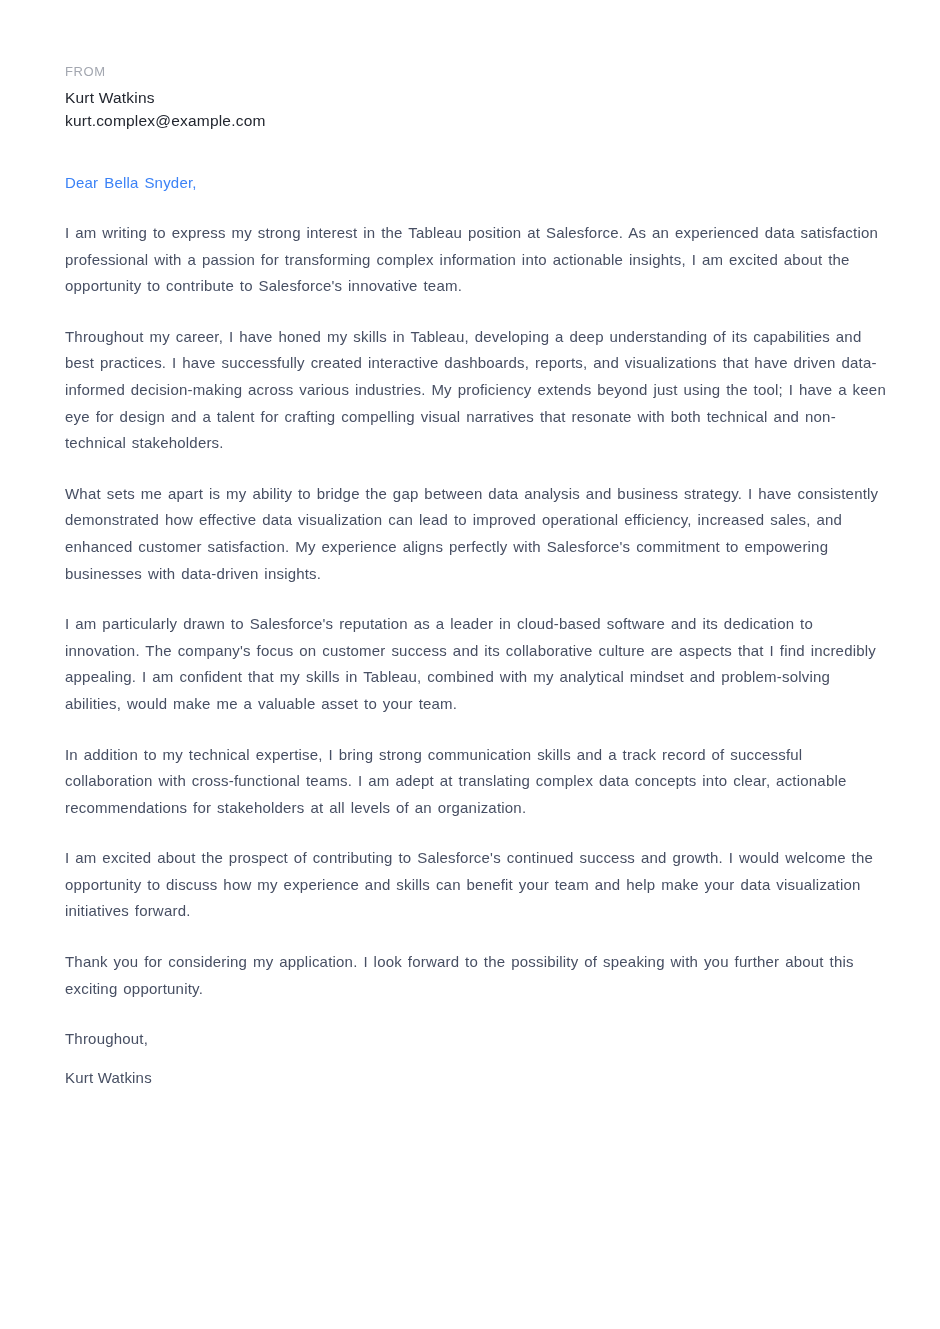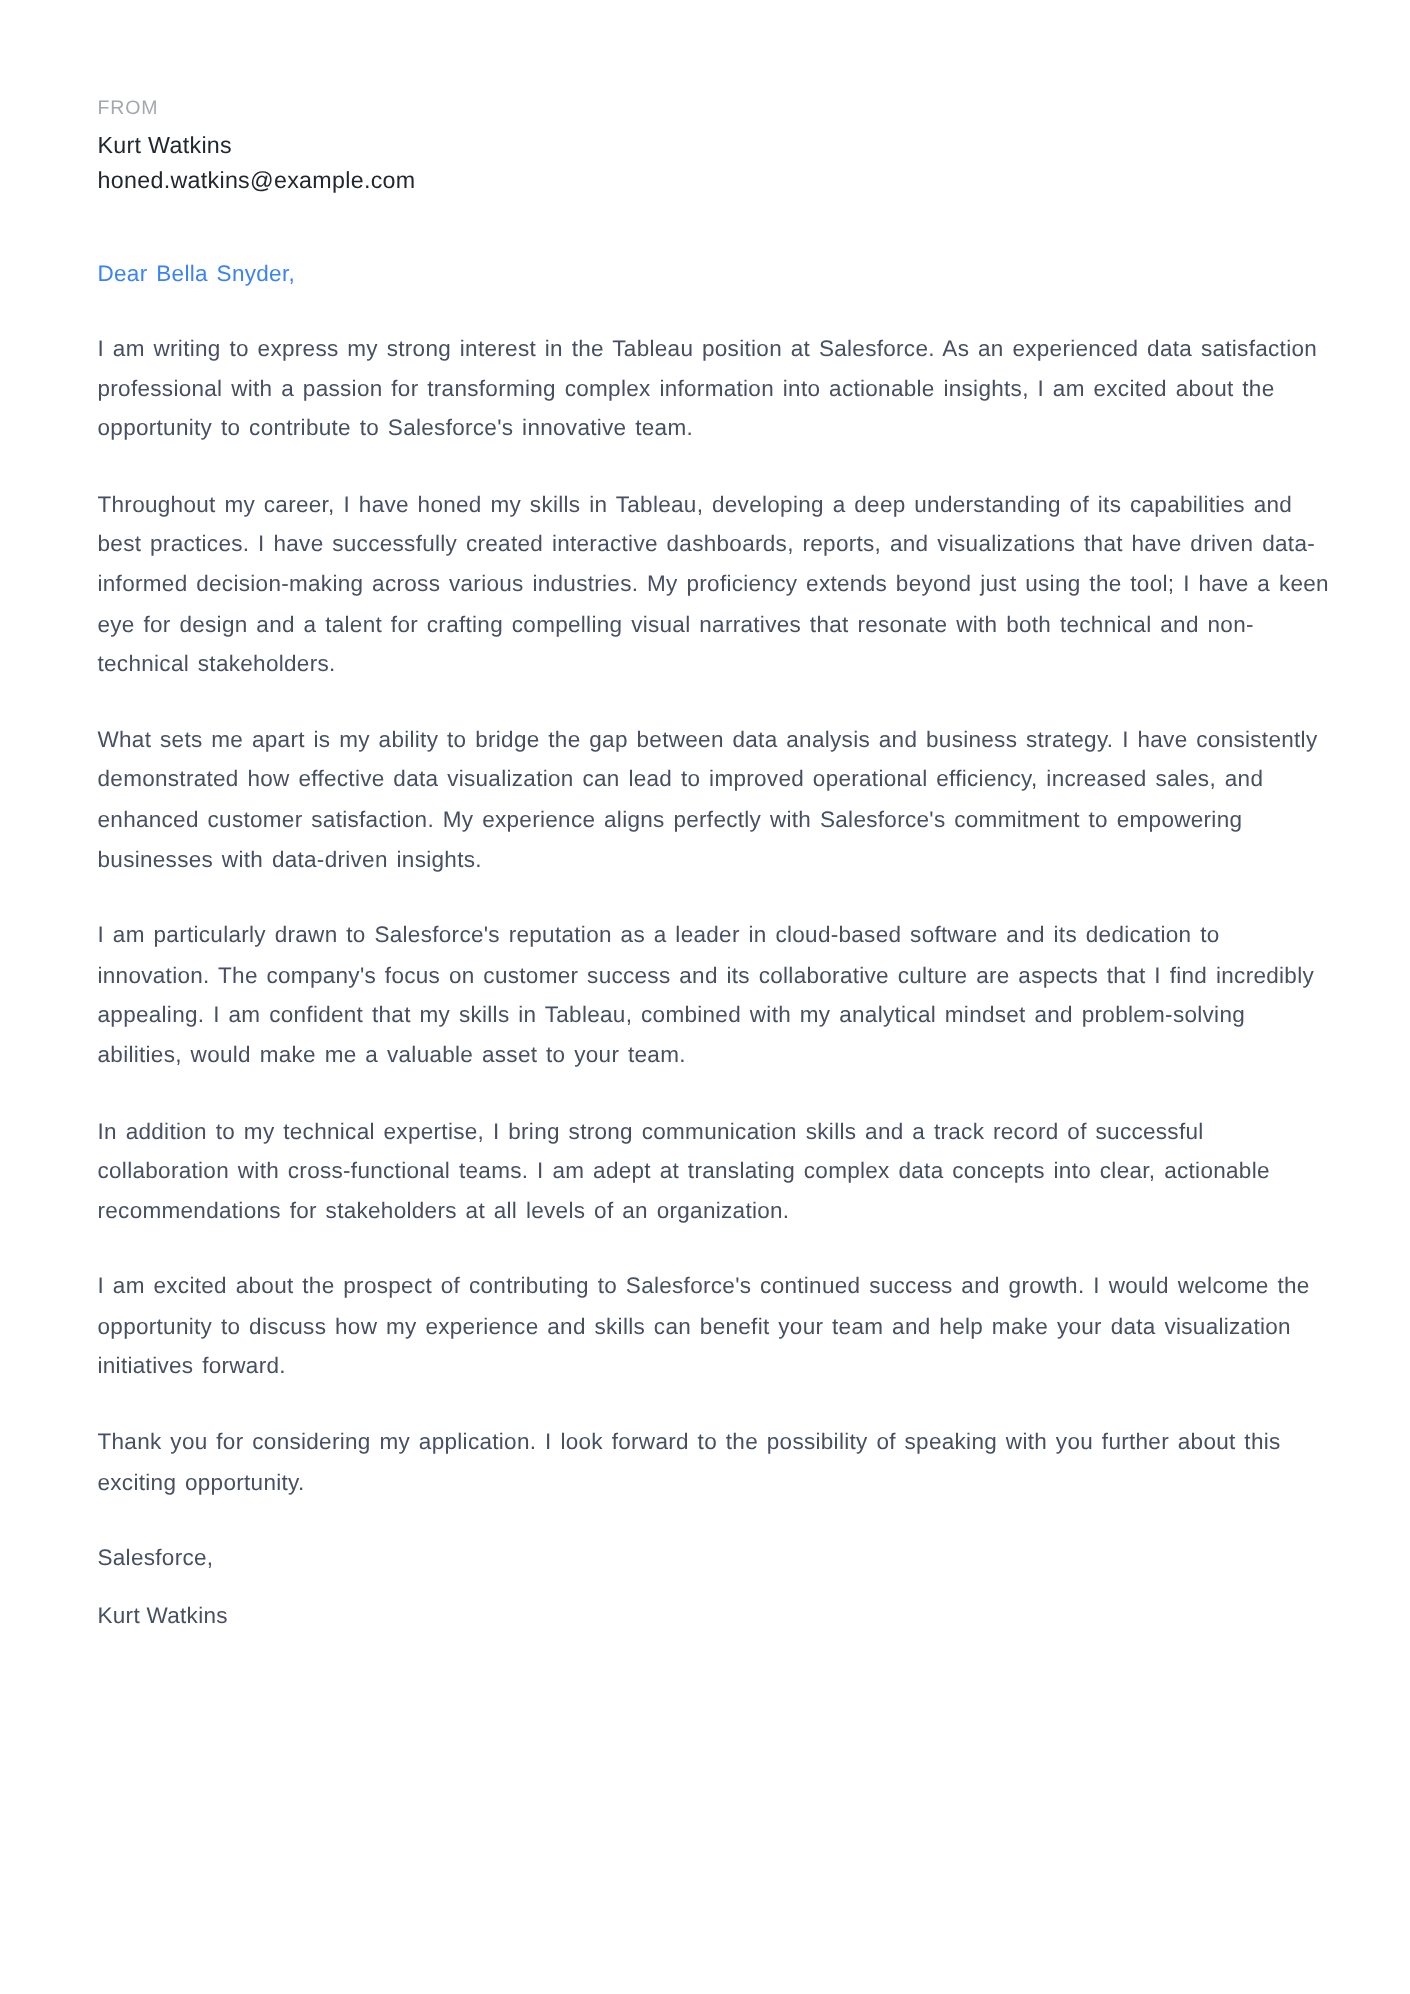--- a/index.html
+++ b/index.html
@@ -64,30 +64,30 @@
   }
 </style>
 </head>
 <body>
 
 <div class="page">
 
   <div class="contact-block">
     <div class="section-label">FROM</div>
     <div class="contact-line">Kurt Watkins</div>
-    <div class="contact-line">honed.watkins@example.com</div>
+    <div class="contact-line">kurt.complex@example.com</div>
   </div>
 
 
   <div class="greeting">Dear Bella Snyder,</div>
 
   <p class="body-paragraph">I am writing to express my strong interest in the Tableau position at Salesforce. As an experienced data satisfaction professional with a passion for transforming complex information into actionable insights, I am excited about the opportunity to contribute to Salesforce's innovative team.</p>
   <p class="body-paragraph">Throughout my career, I have honed my skills in Tableau, developing a deep understanding of its capabilities and best practices. I have successfully created interactive dashboards, reports, and visualizations that have driven data-informed decision-making across various industries. My proficiency extends beyond just using the tool; I have a keen eye for design and a talent for crafting compelling visual narratives that resonate with both technical and non-technical stakeholders.</p>
   <p class="body-paragraph">What sets me apart is my ability to bridge the gap between data analysis and business strategy. I have consistently demonstrated how effective data visualization can lead to improved operational efficiency, increased sales, and enhanced customer satisfaction. My experience aligns perfectly with Salesforce's commitment to empowering businesses with data-driven insights.</p>
   <p class="body-paragraph">I am particularly drawn to Salesforce's reputation as a leader in cloud-based software and its dedication to innovation. The company's focus on customer success and its collaborative culture are aspects that I find incredibly appealing. I am confident that my skills in Tableau, combined with my analytical mindset and problem-solving abilities, would make me a valuable asset to your team.</p>
   <p class="body-paragraph">In addition to my technical expertise, I bring strong communication skills and a track record of successful collaboration with cross-functional teams. I am adept at translating complex data concepts into clear, actionable recommendations for stakeholders at all levels of an organization.</p>
   <p class="body-paragraph">I am excited about the prospect of contributing to Salesforce's continued success and growth. I would welcome the opportunity to discuss how my experience and skills can benefit your team and help make your data visualization initiatives forward.</p>
   <p class="body-paragraph">Thank you for considering my application. I look forward to the possibility of speaking with you further about this exciting opportunity.</p>
 
-  <div class="closing">Salesforce,</div>
+  <div class="closing">Throughout,</div>
   <div class="signature">Kurt Watkins</div>
 
 </div>
 
 </body></html>

